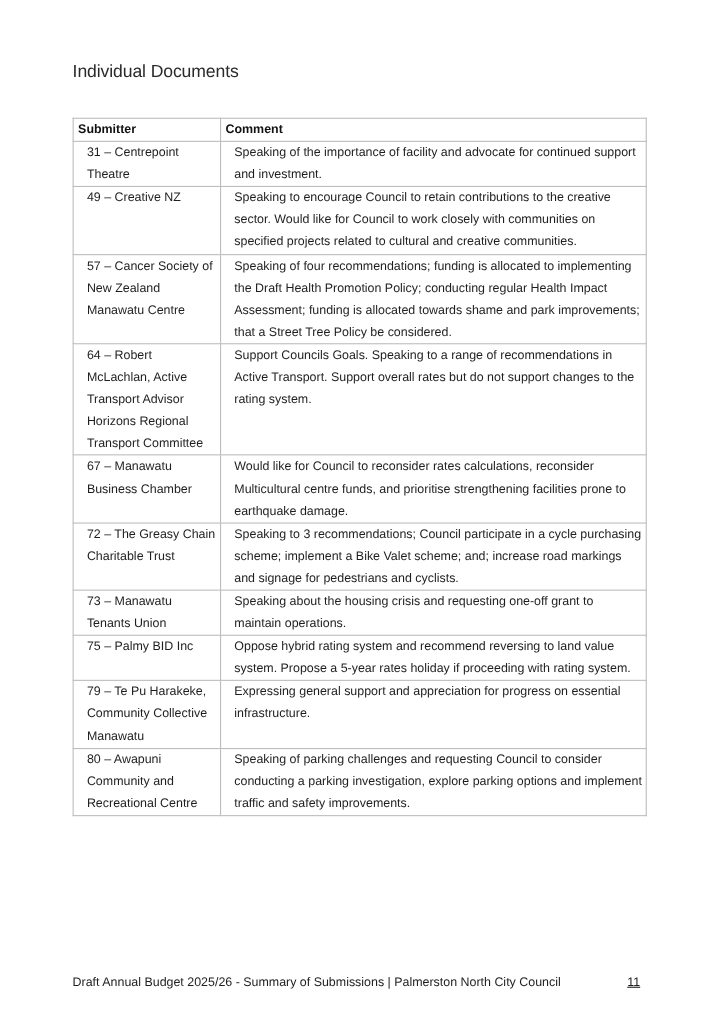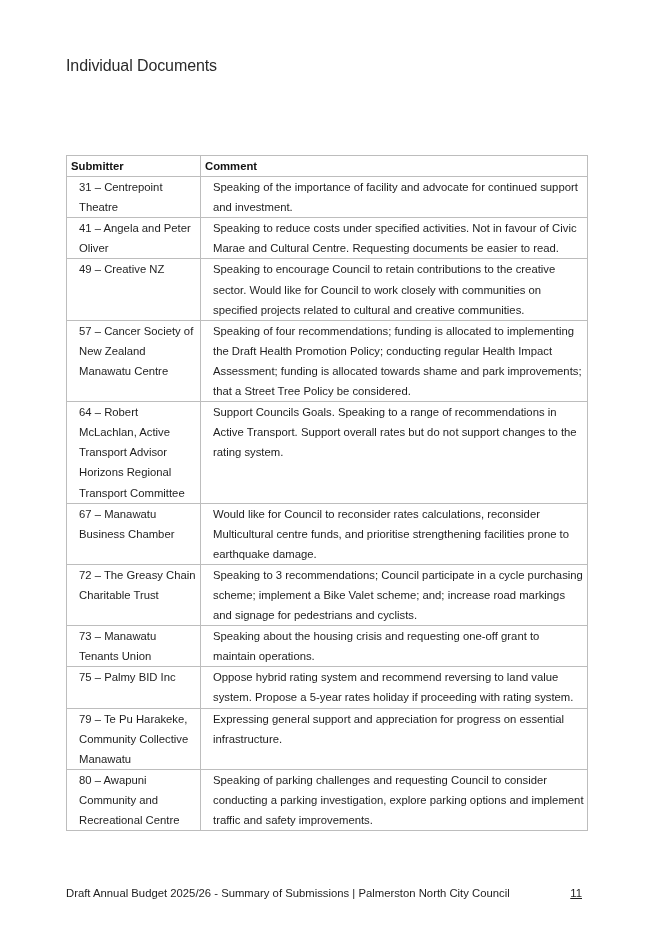--- a/index.html
+++ b/index.html
@@ -1,21 +1,21 @@
 <!DOCTYPE html>
 <html><head>
 <meta charset="utf-8">
 <style>
   html, body { margin: 0; padding: 0; background: #ffffff; }
   body { width: 645px; height: 926px; position: relative; overflow: hidden;
          font-family: "Liberation Sans", "DejaVu Sans", sans-serif; color: #1a1a1a; }
   .title { position: absolute; left: 66px; top: 57px; font-size: 16px; font-weight: normal;
            color: #2a2a2a; letter-spacing: -0.1px; margin: 0; }
   table.subs { position: absolute; left: 66px; top: 107px; width: 521px;
-               border-collapse: collapse; font-size: 11.3px; table-layout: fixed; margin-top: 48px; }
+               border-collapse: collapse; font-size: 11.3px; table-layout: fixed; }
   table.subs col.c1 { width: 134px; }
   table.subs col.c2 { width: 387px; }
   table.subs th, table.subs td { border: 1px solid #bdbdbd; padding: 0 3px 0 4px;
                vertical-align: top; line-height: 20.1px; text-align: left; }
   table.subs th { font-weight: bold; color: #111; }
   table.subs td { color: #1e1e1e; padding-left: 12px; }
   .footer { position: absolute; left: 66px; top: 887px; width: 516px; font-size: 11.3px; color: #1e1e1e; }
   .footer .pg { position: absolute; right: 0; top: 0; text-decoration: underline; }
 </style>
 </head>
@@ -31,24 +31,20 @@
   <thead>
     <tr>
       <th>Submitter</th>
       <th>Comment</th>
     </tr>
   </thead>
   <tbody>
     <tr>
         <td>31 – Centrepoint Theatre</td>
         <td>Speaking of the importance of facility and advocate for continued support and investment.</td>
-      </tr>
-    <tr>
-        <td>41 – Angela and Peter Oliver</td>
-        <td>Speaking to reduce costs under specified activities. Not in favour of Civic Marae and Cultural Centre. Requesting documents be easier to read.</td>
       </tr>
     <tr>
         <td>49 – Creative NZ</td>
         <td>Speaking to encourage Council to retain contributions to the creative sector. Would like for Council to work closely with communities on specified projects related to cultural and creative communities.</td>
       </tr>
     <tr>
         <td>57 – Cancer Society of New Zealand Manawatu Centre</td>
         <td>Speaking of four recommendations; funding is allocated to implementing the Draft Health Promotion Policy; conducting regular Health Impact Assessment; funding is allocated towards shame and park improvements; that a Street Tree Policy be considered.</td>
       </tr>
     <tr>

